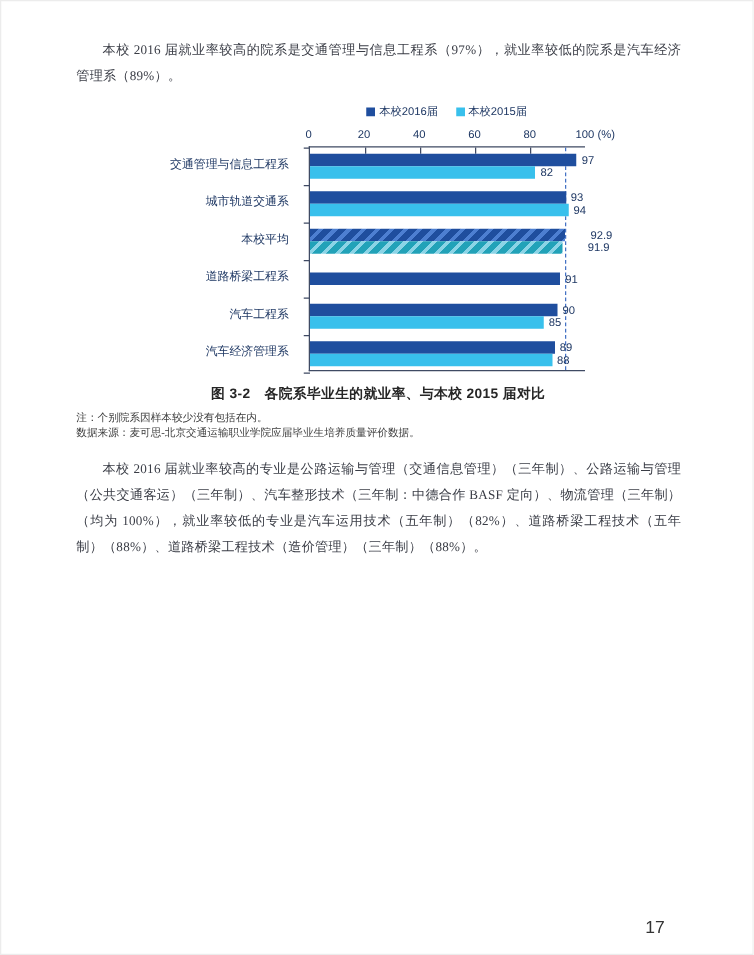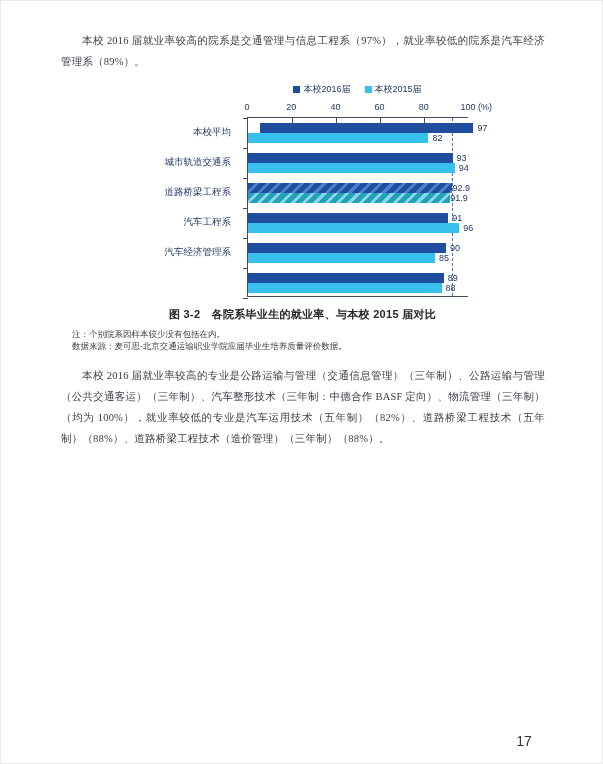--- a/index.html
+++ b/index.html
@@ -39,26 +39,26 @@
   .ref-line { position:absolute; top:0; bottom:0; border-left:1px dashed #4472c4; z-index:1; }
 
   .row { height:30px; display:flex; flex-direction:column; justify-content:center; position:relative; }
   .bar { height:10px; position:relative; z-index:2; }
   .bar.s0 { background:#1f4e9e; }
   .bar.s1 { background:#38c0ec; }
   .bar.s0.hatch { background:repeating-linear-gradient(135deg,#1f4e9e 0 5px,#4d7fd1 5px 8px); }
   .bar.s1.hatch { background:repeating-linear-gradient(135deg,#22a2b8 0 5px,#8bd4e6 5px 8px); }
   .val { position:absolute; left:100%; margin-left:4px; top:50%; transform:translateY(-50%);
          font-size:9px; color:#1f3864; white-space:nowrap; z-index:3; }
-  .hatch .val { margin-left:0; }
+  .hatch .val { margin-left:20px; }
 
   .caption { position:absolute; left:0; top:306px; width:603px; text-align:center;
              font-family:"Liberation Sans", sans-serif; font-weight:bold;
              font-size:11px; color:#262626; letter-spacing:0.3px; }
-  .note { position:absolute; left:60px; font-size:8.5px; line-height:12px; color:#3c3c3c;margin-left:11px; }
+  .note { position:absolute; left:60px; font-size:8.5px; line-height:12px; color:#3c3c3c; }
   #note1 { top:327px; }
   #note2 { top:339px; }
 
   .page-number { position:absolute; left:508px; top:732px; width:30px; text-align:center;
                  font-size:14px; color:#333; font-family:"Liberation Sans", sans-serif; }
 </style>
 </head>
 <body>
 
 <div class="page">
@@ -79,41 +79,42 @@
     <div class="axis-labels">
         <span class="tick-label" style="left: 0%;">0</span>
         <span class="tick-label" style="left: 20%;">20</span>
         <span class="tick-label" style="left: 40%;">40</span>
         <span class="tick-label" style="left: 60%;">60</span>
         <span class="tick-label" style="left: 80%;">80</span>
         <span class="tick-label" style="left: 100%;">100</span>
         <span class="unit-label">(%)</span>
       </div>
     <div class="cat-labels">
+        <div class="cat-label">交通管理与信息工程系</div>
+        <div class="cat-label">城市轨道交通系</div>
         <div class="cat-label">本校平均</div>
-        <div class="cat-label">城市轨道交通系</div>
         <div class="cat-label">道路桥梁工程系</div>
         <div class="cat-label">汽车工程系</div>
         <div class="cat-label">汽车经济管理系</div>
       </div>
     <div class="plot">
         <span class="top-tick" style="left: 20%;"></span>
         <span class="top-tick" style="left: 40%;"></span>
         <span class="top-tick" style="left: 60%;"></span>
         <span class="top-tick" style="left: 80%;"></span>
         <span class="left-tick" style="top: 0px;"></span>
         <span class="left-tick" style="top: 30px;"></span>
         <span class="left-tick" style="top: 60px;"></span>
         <span class="left-tick" style="top: 90px;"></span>
         <span class="left-tick" style="top: 120px;"></span>
         <span class="left-tick" style="top: 150px;"></span>
         <span class="left-tick" style="top: 180px;"></span>
         <div class="ref-line" style="left: 92.9%;"></div>
         <div class="row">
-          <div class="bar s0" style="width: 97%; margin-left: 12px;">
+          <div class="bar s0" style="width: 97%;">
             <span class="val">97</span>
           </div>
           <div class="bar s1" style="width: 82%;">
             <span class="val">82</span>
           </div>
         </div>
         <div class="row">
           <div class="bar s0" style="width: 93%;">
             <span class="val">93</span>
           </div>
@@ -125,23 +126,20 @@
           <div class="bar s0 hatch" style="width: 92.9%;">
             <span class="val">92.9</span>
           </div>
           <div class="bar s1 hatch" style="width: 91.9%; text-align: center;">
             <span class="val">91.9</span>
           </div>
         </div>
         <div class="row">
           <div class="bar s0" style="width: 91%;">
             <span class="val">91</span>
-          </div>
-          <div class="bar s1" style="width: 96%;">
-            <span class="val">96</span>
           </div>
         </div>
         <div class="row">
           <div class="bar s0" style="width: 90%; text-align: right;">
             <span class="val">90</span>
           </div>
           <div class="bar s1" style="width: 85%;">
             <span class="val">85</span>
           </div>
         </div>

